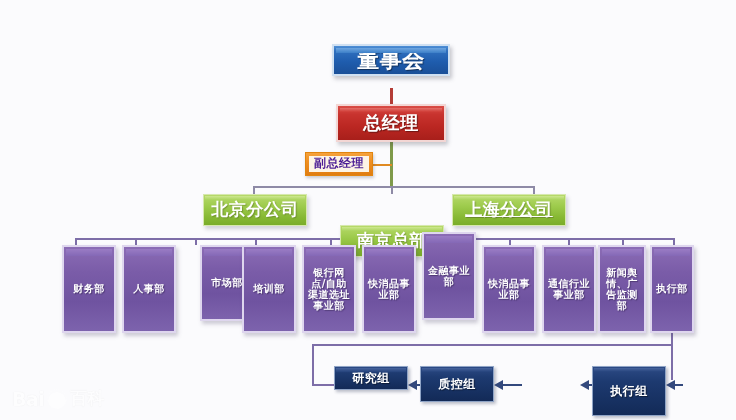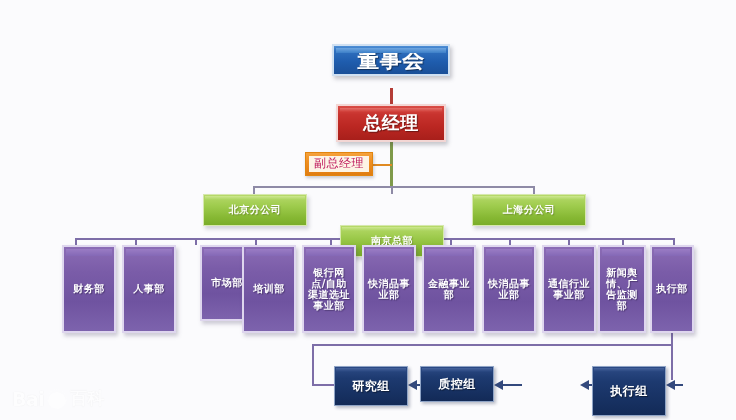--- a/index.html
+++ b/index.html
@@ -70,32 +70,32 @@
     box-shadow: 1px 2px 3px rgba(60,60,80,0.26);
     padding: 3px;
   }
   .node-deputy .inner {
     width: 100%;
     height: 100%;
     background: #fdf4e6;
     display: flex;
     align-items: center;
     justify-content: center;
-    color: #be185d;
+    color: #4c1d95;
     font-size: 12px;
-    font-weight: 400;
+    font-weight: 700;
     letter-spacing: 0.5px;
   }
 
   
   .node-branch {
     background: linear-gradient(180deg, #b6d96a 0%, #9fcc4e 35%, #86b833 75%, #7aad2a 100%);
     border: 1px solid #d6e8ad;
     box-shadow: 2px 3px 4px rgba(60,60,80,0.22);
-    font-size: 10px;
+    font-size: 17px;
     font-weight: 700;
     text-shadow: 1px 1px 1px rgba(90,110,40,0.5);
   }
   .node-branch::before {
     content: "";
     position: absolute;
     left: 1px; right: 1px; top: 1px;
     height: 4px;
     background: linear-gradient(180deg,#cde78f,#a9d35c);
   }
@@ -245,21 +245,21 @@
   <div class="node node-deputy" style="left:305px; top:152px; width:68px; height:24px;">
     <span class="inner">副总经理</span>
   </div>
 
   <div class="node node-branch" style="left:203px; top:194px; width:104px; height:32px;">
     <span>北京分公司</span>
   </div>
   <div class="node node-branch" style="left:340px; top:194px; width:104px; height:32px;margin-top:31px;">
     <span>南京总部</span>
   </div>
-  <div class="node node-branch" style="left:472px; top:194px; width:114px; height:32px;">
+  <div class="node node-branch" style="left:452px; top:194px; width:114px; height:32px;text-decoration:underline;">
     <span>上海分公司</span>
   </div>
 
   <div class="node node-dept" style="left:62px; top:245px; width:54px; height:88px;">
     <span>财务部</span>
   </div>
   <div class="node node-dept" style="left:122px; top:245px; width:54px; height:88px;">
     <span>人事部</span>
   </div>
   <div class="node node-dept" style="left:200px; top:245px; width:54px; height:76px;">
@@ -267,37 +267,37 @@
   </div>
   <div class="node node-dept" style="left:242px; top:245px; width:54px; height:88px;font-family:Liberation Serif, serif;">
     <span>培训部</span>
   </div>
   <div class="node node-dept" style="left:302px; top:245px; width:54px; height:88px;">
     <span>银行网点/自助渠道选址事业部</span>
   </div>
   <div class="node node-dept" style="left:362px; top:245px; width:54px; height:88px;">
     <span>快消品事业部</span>
   </div>
-  <div class="node node-dept" style="left:422px; top:245px; width:54px; height:88px;">
+  <div class="node node-dept" style="left:422px; top:232px; width:54px; height:88px;">
     <span>金融事业部</span>
   </div>
   <div class="node node-dept" style="left:482px; top:245px; width:54px; height:88px;">
     <span>快消品事业部</span>
   </div>
   <div class="node node-dept" style="left:542px; top:245px; width:54px; height:88px;">
     <span>通信行业事业部</span>
   </div>
   <div class="node node-dept" style="left:598px; top:245px; width:48px; height:88px;">
     <span>新闻舆情、广告监测部</span>
   </div>
   <div class="node node-dept" style="left:650px; top:245px; width:44px; height:88px;">
     <span>执行部</span>
   </div>
 
-  <div class="node node-group" style="left:334px; top:366px; width:74px; height:40px;">
+  <div class="node node-group" style="left:334px; top:366px; width:74px; height:24px;">
     <span>研究组</span>
   </div>
   <div class="node node-group" style="left:420px; top:366px; width:74px; height:36px;">
     <span>质控组</span>
   </div>
   <div class="node node-group" style="left:592px; top:366px; width:74px; height:50px;">
     <span>执行组</span>
   </div>
 
   <div id="watermark">

